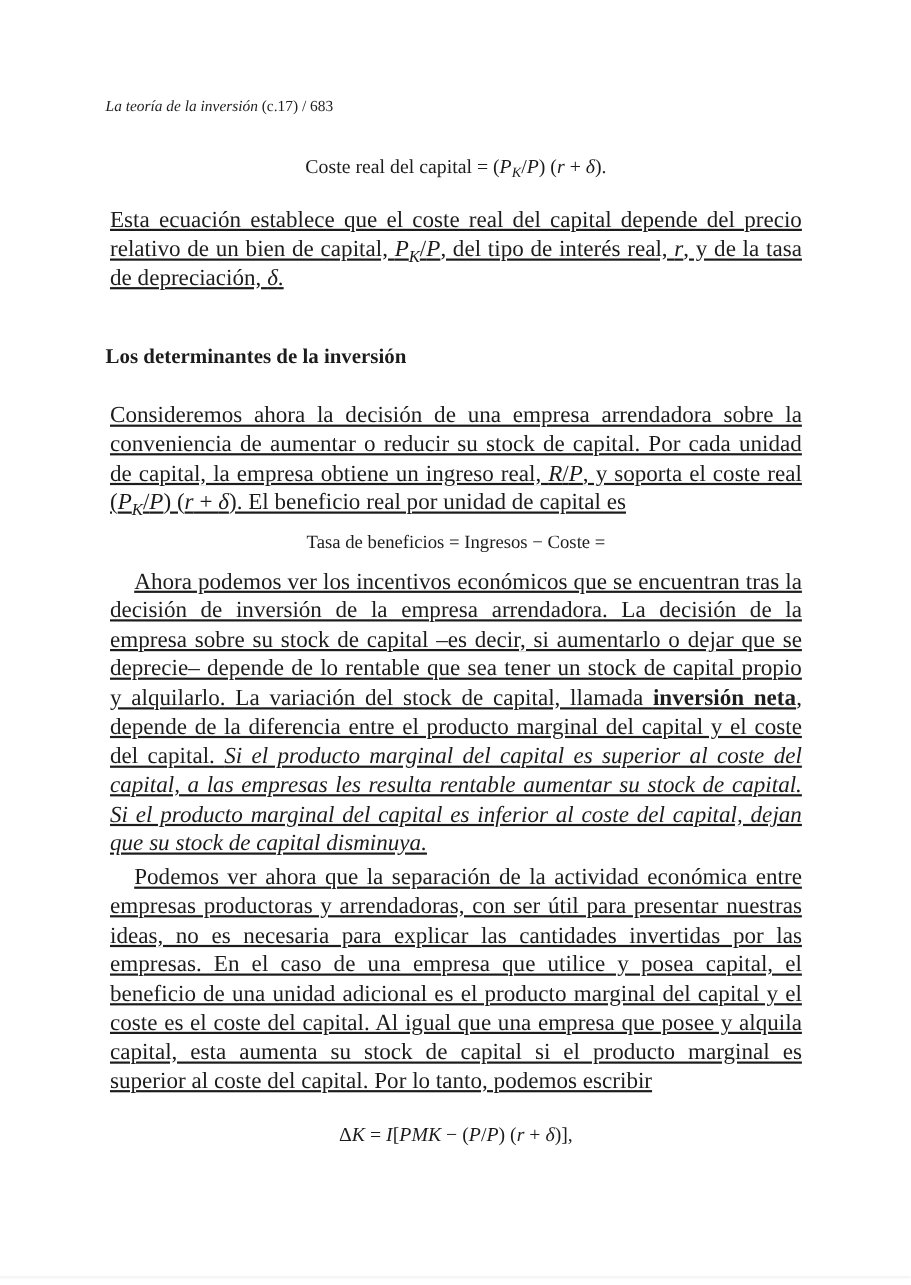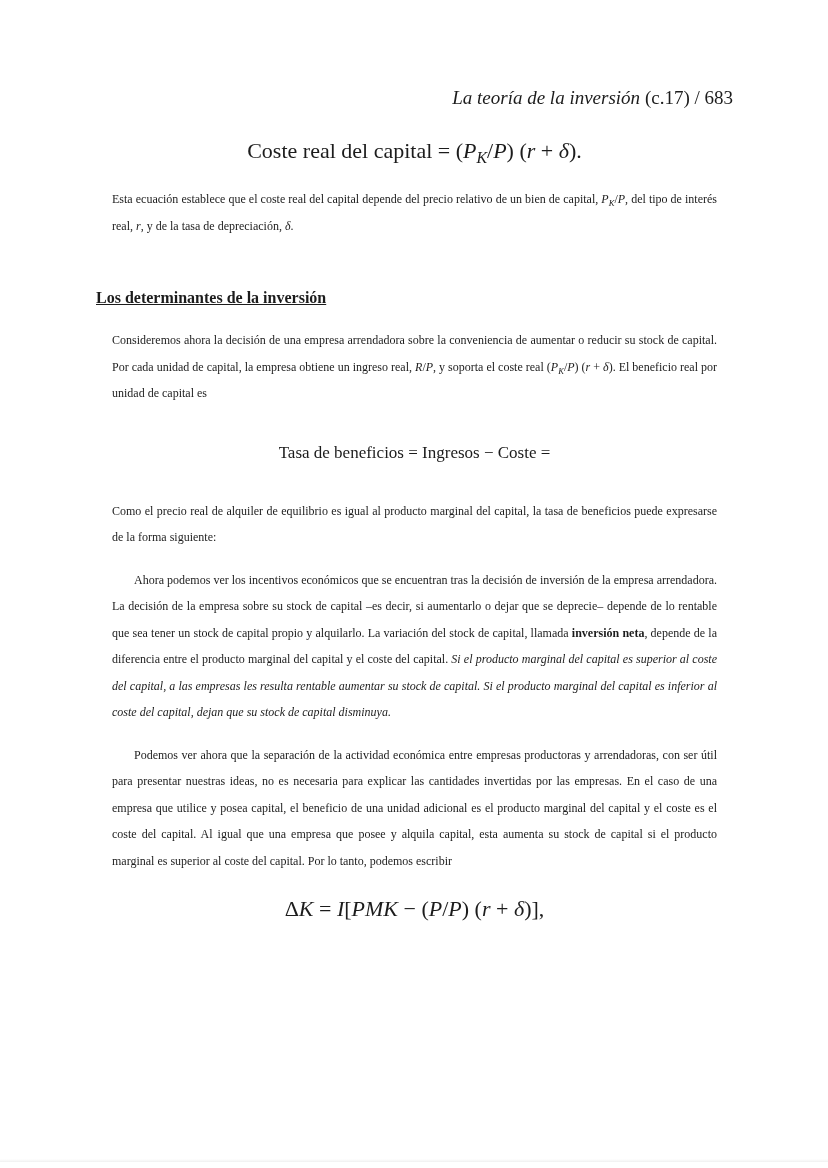--- a/index.html
+++ b/index.html
@@ -14,51 +14,50 @@
   }
   .page {
     box-sizing: border-box;
     width: 828px;
     height: 1168px;
     padding: 88px 95px 0 96px;
     position: relative;
     background: #ffffff;
   }
   .running-header {
-    text-align: right;
-    font-size: 19px;
+    font-size: 14px;
     line-height: 20px;
     margin: 0 0 30px 0;
   }
   .eq {
     text-align: center;
-    font-size: 22px;
+    font-size: 18px;
     line-height: 26px;
     margin: 22px 0;
   }
-  .eq-block { margin: 32px 0; }
+  .eq-block { margin: 9px 0; }
   .eq-block .eq-line {
     text-align: center;
     font-size: 17px;
     line-height: 27px;
     margin: 0;
   }
   .para {
-    font-size: 12px;
+    font-size: 21px;
     line-height: 26.5px;
     text-align: justify;
-    margin: 16px;
+    margin: 4px;
+    text-decoration: underline;
   }
   .para.indent { text-indent: 22px; }
   .section-heading {
-    font-size: 16px;
+    font-size: 19px;
     font-weight: 700;
     line-height: 26px;
-    margin: 46px 0 16px 0;
-    text-decoration: underline;
+    margin: 46px 0 26px 0;
   }
   .i  { font-style: italic; }
   .b  { font-weight: 700; }
   .sub {
     font-style: italic;
     font-size: 0.72em;
     vertical-align: -0.33em;
     line-height: 0;
   }
   .scan-edge-bottom {
@@ -82,21 +81,20 @@
   <p class="para"><span>Esta ecuación establece que el coste real del capital depende del precio relativo de un bien de capital, </span><span class="i">P</span><span class="sub">K</span><span>/</span><span class="i">P</span><span>, del tipo de interés real, </span><span class="i">r</span><span>, y de la tasa de depreciación, </span><span class="i">δ</span><span>.</span></p>
 
   <h3 class="section-heading">Los determinantes de la inversión</h3>
 
   <p class="para"><span>Consideremos ahora la decisión de una empresa arrendadora sobre la conveniencia de aumentar o reducir su stock de capital. Por cada unidad de capital, la empresa obtiene un ingreso real, </span><span class="i">R</span><span>/</span><span class="i">P</span><span>, y soporta el coste real (</span><span class="i">P</span><span class="sub">K</span><span>/</span><span class="i">P</span><span>) (</span><span class="i">r</span><span> + </span><span class="i">δ</span><span>). El beneficio real por unidad de capital es</span></p>
 
   <div class="eq-block">
     <div class="eq-line"><span>Tasa de beneficios = Ingresos − Coste =</span></div>
   </div>
 
-  <p class="para"><span>Como el precio real de alquiler de equilibrio es igual al producto marginal del capital, la tasa de beneficios puede expresarse de la forma siguiente:</span></p>
 
 
 
   <p class="para indent"><span>Ahora podemos ver los incentivos económicos que se encuentran tras la decisión de inversión de la empresa arrendadora. La decisión de la empresa sobre su stock de capital –es decir, si aumentarlo o dejar que se deprecie– depende de lo rentable que sea tener un stock de capital propio y alquilarlo. La variación del stock de capital, llamada </span><span class="b">inversión neta</span><span>, depende de la diferencia entre el producto marginal del capital y el coste del capital. </span><span class="i">Si el producto marginal del capital es superior al coste del capital, a las empresas les resulta rentable aumentar su stock de capital. Si el producto marginal del capital es inferior al coste del capital, dejan que su stock de capital disminuya.</span></p>
 
   <p class="para indent"><span>Podemos ver ahora que la separación de la actividad económica entre empresas productoras y arrendadoras, con ser útil para presentar nuestras ideas, no es necesaria para explicar las cantidades invertidas por las empresas. En el caso de una empresa que utilice y posea capital, el beneficio de una unidad adicional es el producto marginal del capital y el coste es el coste del capital. Al igual que una empresa que posee y alquila capital, esta aumenta su stock de capital si el producto marginal es superior al coste del capital. Por lo tanto, podemos escribir</span></p>
 
   <div class="eq"><span>Δ</span><span class="i">K</span><span> = </span><span class="i">I</span><span>[</span><span class="i">PMK</span><span> − (</span><span class="i">P</span><span>/</span><span class="i">P</span><span>) (</span><span class="i">r</span><span> + </span><span class="i">δ</span><span>)],</span></div>
 
   <div class="scan-edge-bottom"></div>

